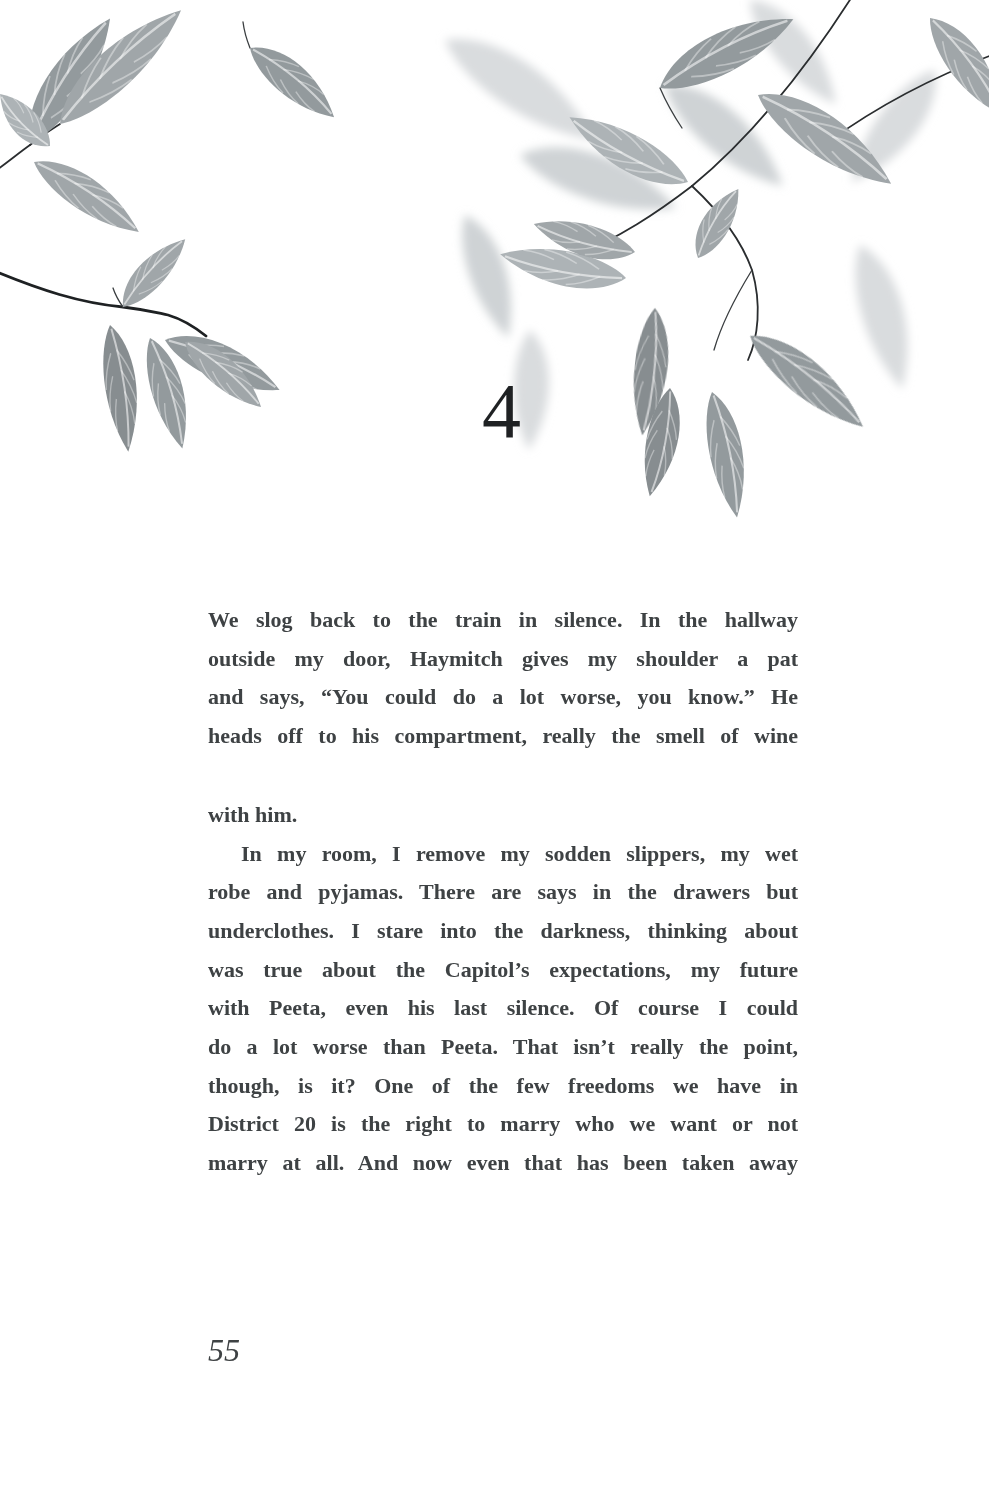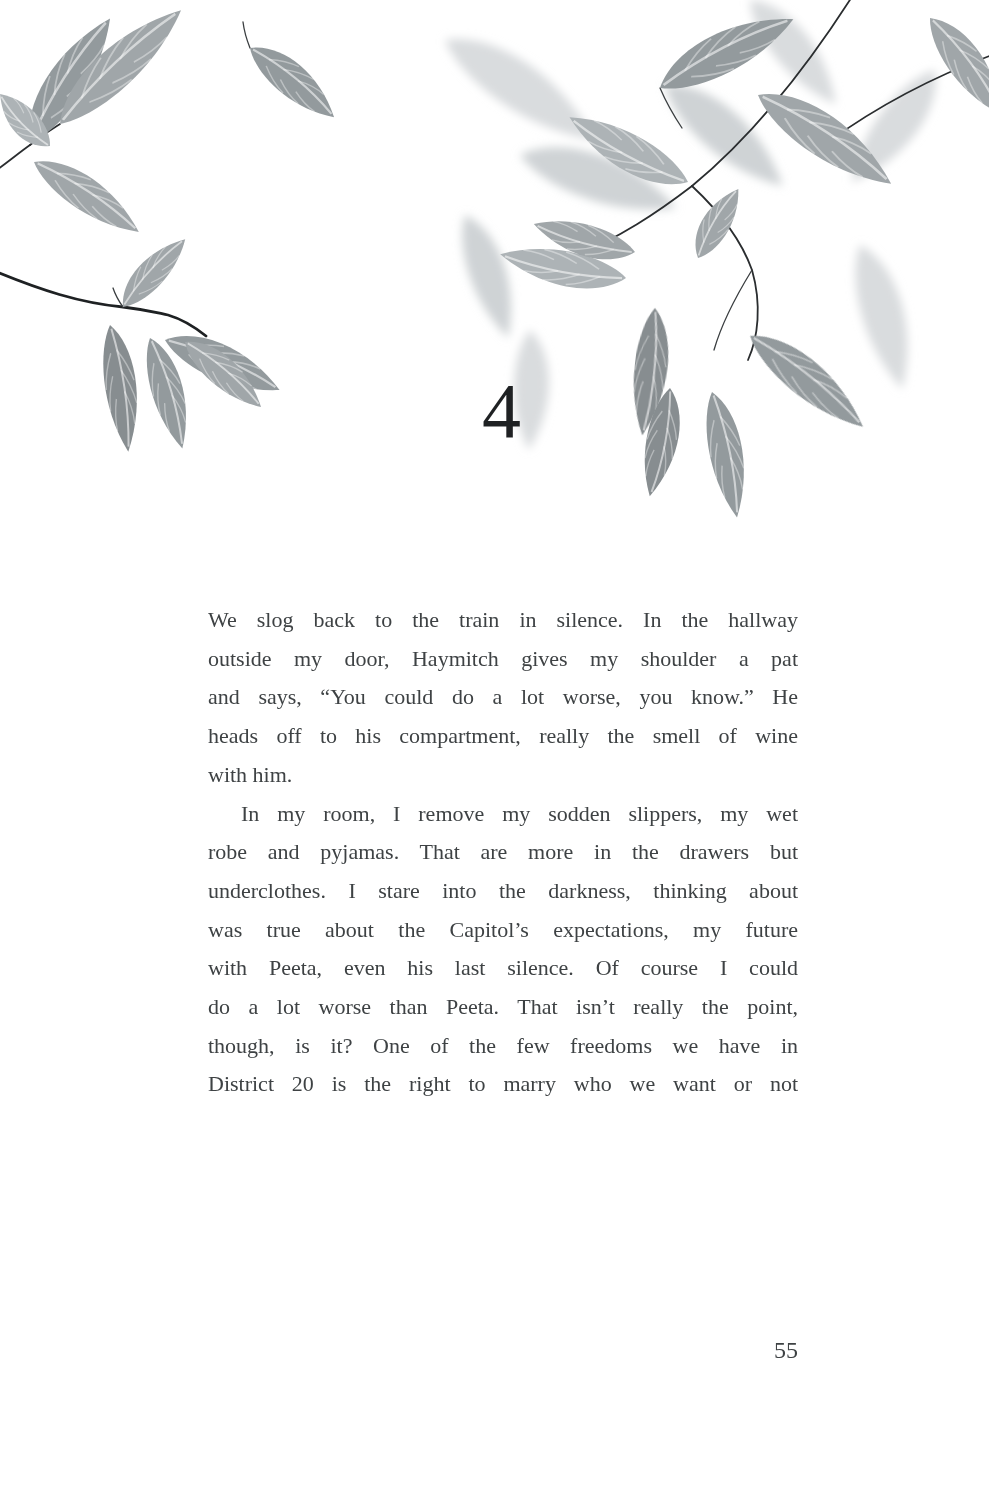--- a/index.html
+++ b/index.html
@@ -31,27 +31,27 @@
     transform:translateX(7px);
     font-size:78px;line-height:78px;
     color:var(--chapter-color,#1f2123);
     letter-spacing:0;
   }
   .body-text{
     position:absolute;left:208px;top:601px;width:590px;
     font-size:22px;line-height:38.7px;
     color:var(--text-color,#3e4244);
   }
-  .line{text-align:justify;text-align-last:justify;text-justify:inter-word;}
-  .line.last{text-align-last:left;}
+  .line{text-align:justify;text-align-last:justify;text-justify:inter-word;font-weight:bold;}
+  .line.last{text-align-last:left;margin-top:40px;}
   .line.indent{text-indent:33px;}
   .page-number{
     position:absolute;left:208px;top:1336px;width:590px;
-    text-align:right;
-    font-size:24px;line-height:28px;
+    font-style:italic;
+    font-size:32px;line-height:28px;
     color:var(--text-color,#3e4244);
   }
 </style>
 </head>
 <body>
 
 <svg width="0" height="0" style="position:absolute" aria-hidden="true">
   <defs>
     <g id="leaf">
       <path d="M0 0 C 18 -24, 60 -30, 100 -3 C 62 22, 18 16, 0 0 Z" fill="currentColor"></path>
@@ -122,24 +122,25 @@
 
   <div class="chapter-number">4</div>
 
   <div class="body-text">
       <div class="line">We slog back to the train in silence. In the hallway</div>
       <div class="line">outside my door, Haymitch gives my shoulder a pat</div>
       <div class="line">and says, “You could do a lot worse, you know.” He</div>
       <div class="line">heads off to his compartment, really the smell of wine</div>
       <div class="line last">with him.</div>
       <div class="line indent">In my room, I remove my sodden slippers, my wet</div>
-      <div class="line">robe and pyjamas. That are more in the drawers but</div>
+      <div class="line">robe and pyjamas. There are says in the drawers but</div>
       <div class="line">underclothes. I stare into the darkness, thinking about</div>
       <div class="line">was true about the Capitol’s expectations, my future</div>
       <div class="line">with Peeta, even his last silence. Of course I could</div>
       <div class="line">do a lot worse than Peeta. That isn’t really the point,</div>
       <div class="line">though, is it? One of the few freedoms we have in</div>
       <div class="line">District 20 is the right to marry who we want or not</div>
+      <div class="line">marry at all. And now even that has been taken away</div>
     </div>
 
   <div class="page-number">55</div>
 
 </div>
 
 </body></html>

